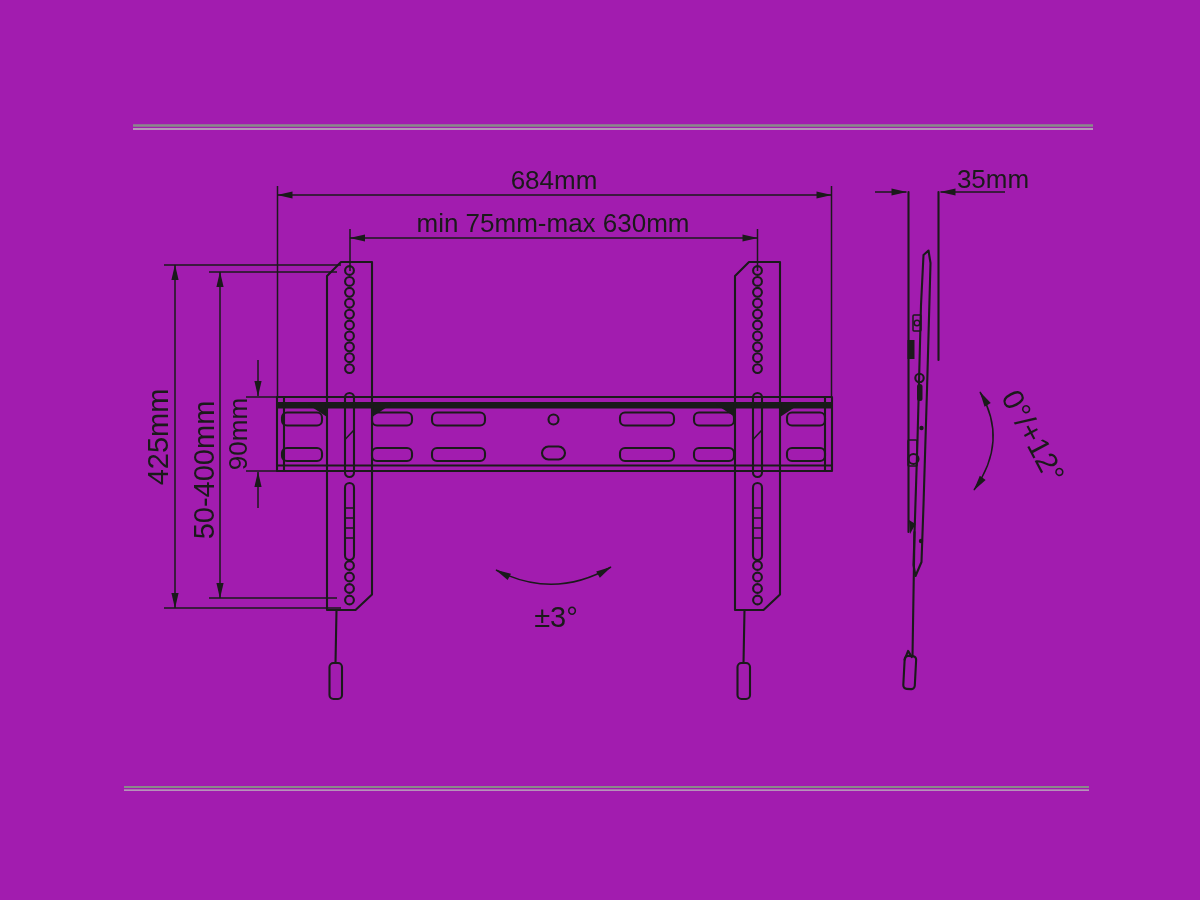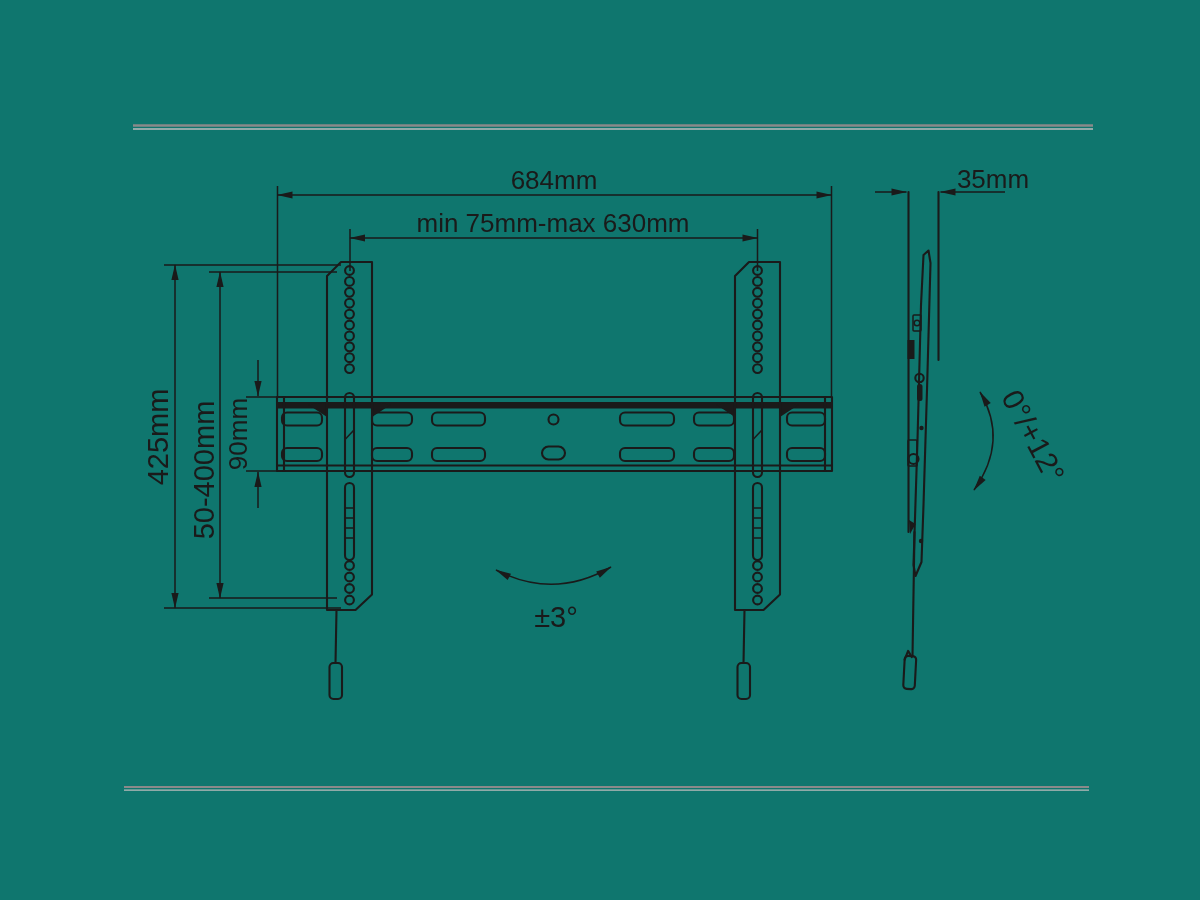--- a/index.html
+++ b/index.html
@@ -1,19 +1,19 @@
 <!DOCTYPE html>
 <html><head>
 <meta charset="utf-8">
 <style>
   html,body{margin:0;padding:0;background:#ffffff;}
   #stage{
     position:relative;
     width:1200px;height:900px;
-    background:#0f766e;
+    background:#a21caf;
     font-family:"Liberation Sans", sans-serif;
     overflow:hidden;
   }
   svg{position:absolute;left:0;top:0;}
   text{
     font-family:"Liberation Sans", sans-serif;
     fill:#1a1a1a;
   }
   .dimtxt{font-size:26px;}
   .dimtxt-lg{font-size:29px;}

